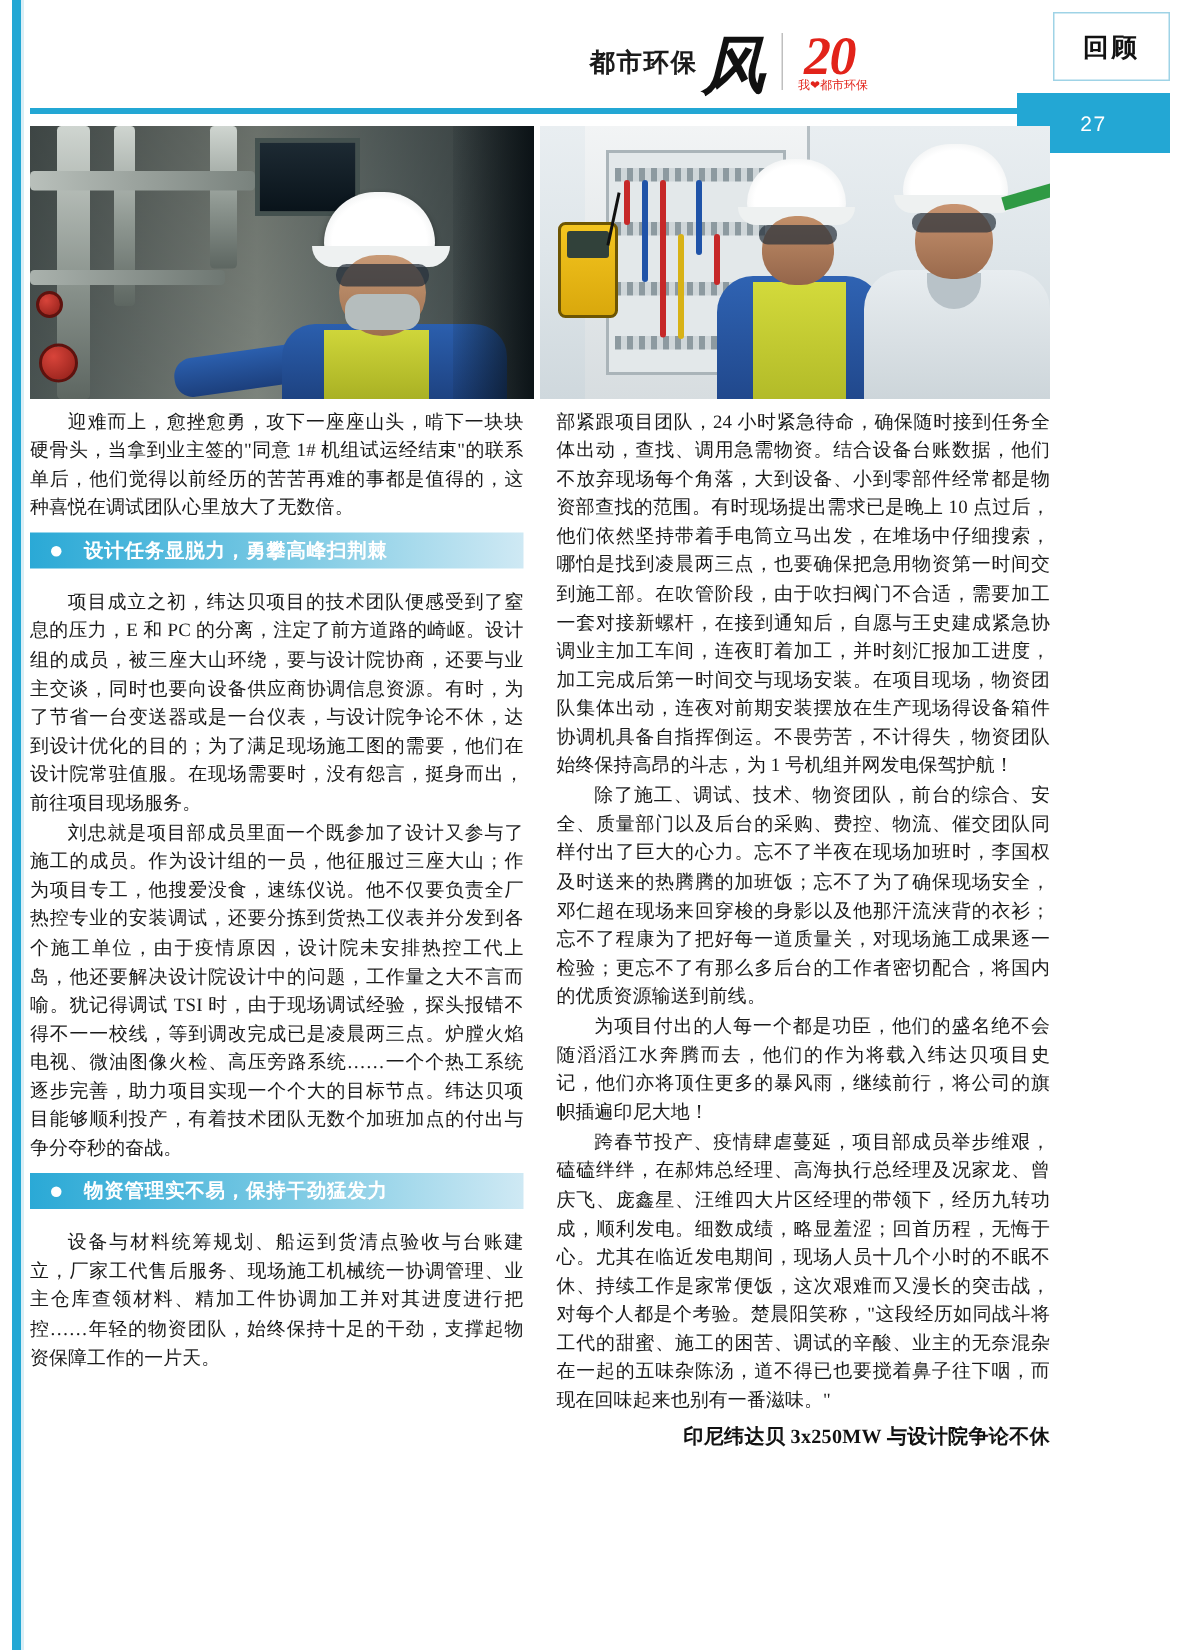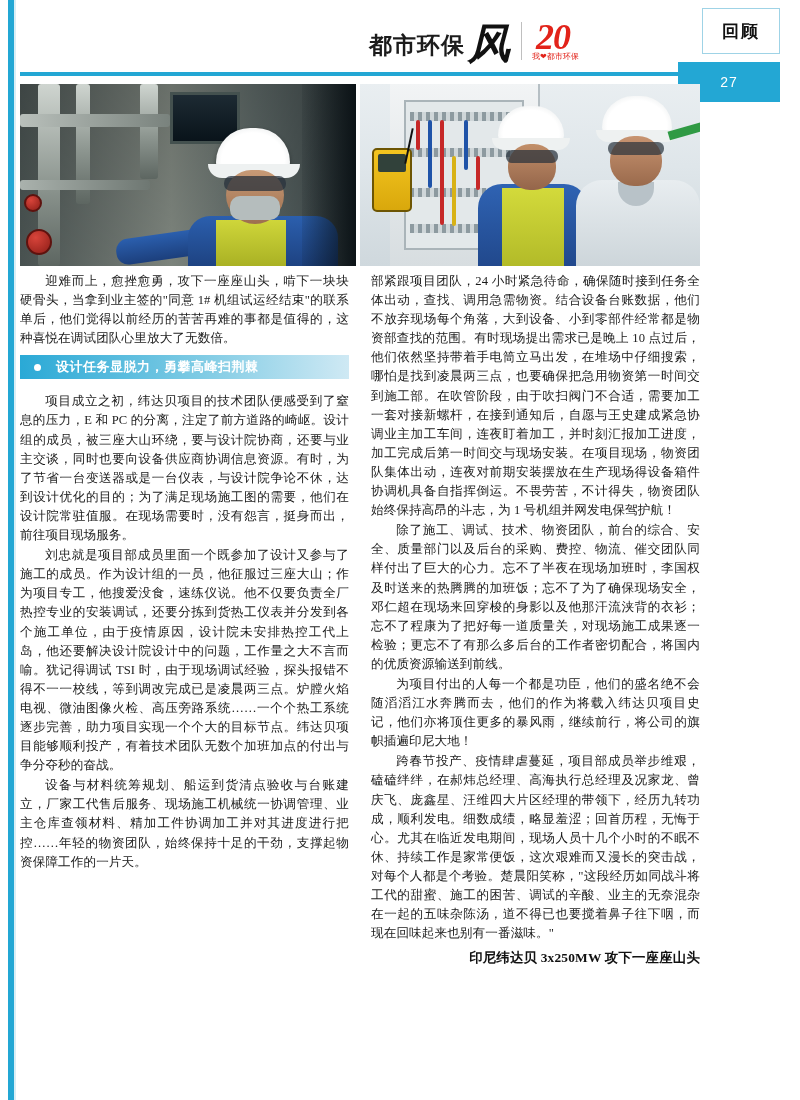--- a/index.html
+++ b/index.html
@@ -33,21 +33,21 @@
   
   .header {
     position: absolute;
     left: 20px; top: 14px;
     width: 760px; height: 56px;
   }
   .brand-cn {
     position: absolute;
     right: 315px; top: 16px;
     font-family: "Liberation Serif", serif;
-    font-size: 23px;
+    font-size: 17px;
     font-weight: bold;
     letter-spacing: 1px;
     color: #1b1b1b;
   }
   .brand-glyph {
     position: absolute;
     right: 270px; top: 2px;
     font-family: "Liberation Serif", serif;
     font-size: 42px;
     font-style: italic;
@@ -466,26 +466,31 @@
 
       <div class="sec-head">
         <div class="bar"></div>
         <div class="dot"></div>
         <div class="txt">设计任务显脱力，勇攀高峰扫荆棘</div>
       </div>
 
       <p class="para">项目成立之初，纬达贝项目的技术团队便感受到了窒息的压力，E 和 PC 的分离，注定了前方道路的崎岖。设计组的成员，被三座大山环绕，要与设计院协商，还要与业主交谈，同时也要向设备供应商协调信息资源。有时，为了节省一台变送器或是一台仪表，与设计院争论不休，达到设计优化的目的；为了满足现场施工图的需要，他们在设计院常驻值服。在现场需要时，没有怨言，挺身而出，前往项目现场服务。</p>
       <p class="para">刘忠就是项目部成员里面一个既参加了设计又参与了施工的成员。作为设计组的一员，他征服过三座大山；作为项目专工，他搜爱没食，速练仪说。他不仅要负责全厂热控专业的安装调试，还要分拣到货热工仪表并分发到各个施工单位，由于疫情原因，设计院未安排热控工代上岛，他还要解决设计院设计中的问题，工作量之大不言而喻。犹记得调试 TSI 时，由于现场调试经验，探头报错不得不一一校线，等到调改完成已是凌晨两三点。炉膛火焰电视、微油图像火检、高压旁路系统……一个个热工系统逐步完善，助力项目实现一个个大的目标节点。纬达贝项目能够顺利投产，有着技术团队无数个加班加点的付出与争分夺秒的奋战。</p>
 
+      <div class="sec-head">
+        <div class="bar"></div>
+        <div class="dot"></div>
+        <div class="txt">物资管理实不易，保持干劲猛发力</div>
+      </div>
 
       <p class="para">设备与材料统筹规划、船运到货清点验收与台账建立，厂家工代售后服务、现场施工机械统一协调管理、业主仓库查领材料、精加工件协调加工并对其进度进行把控……年轻的物资团队，始终保持十足的干劲，支撑起物资保障工作的一片天。</p>
     </div>
 
     <div class="col">
       <p class="para noindent">部紧跟项目团队，24 小时紧急待命，确保随时接到任务全体出动，查找、调用急需物资。结合设备台账数据，他们不放弃现场每个角落，大到设备、小到零部件经常都是物资部查找的范围。有时现场提出需求已是晚上 10 点过后，他们依然坚持带着手电筒立马出发，在堆场中仔细搜索，哪怕是找到凌晨两三点，也要确保把急用物资第一时间交到施工部。在吹管阶段，由于吹扫阀门不合适，需要加工一套对接新螺杆，在接到通知后，自愿与王史建成紧急协调业主加工车间，连夜盯着加工，并时刻汇报加工进度，加工完成后第一时间交与现场安装。在项目现场，物资团队集体出动，连夜对前期安装摆放在生产现场得设备箱件协调机具备自指挥倒运。不畏劳苦，不计得失，物资团队始终保持高昂的斗志，为 1 号机组并网发电保驾护航！</p>
       <p class="para">除了施工、调试、技术、物资团队，前台的综合、安全、质量部门以及后台的采购、费控、物流、催交团队同样付出了巨大的心力。忘不了半夜在现场加班时，李国权及时送来的热腾腾的加班饭；忘不了为了确保现场安全，邓仁超在现场来回穿梭的身影以及他那汗流浃背的衣衫；忘不了程康为了把好每一道质量关，对现场施工成果逐一检验；更忘不了有那么多后台的工作者密切配合，将国内的优质资源输送到前线。</p>
       <p class="para">为项目付出的人每一个都是功臣，他们的盛名绝不会随滔滔江水奔腾而去，他们的作为将载入纬达贝项目史记，他们亦将顶住更多的暴风雨，继续前行，将公司的旗帜插遍印尼大地！</p>
       <p class="para">跨春节投产、疫情肆虐蔓延，项目部成员举步维艰，磕磕绊绊，在郝炜总经理、高海执行总经理及况家龙、曾庆飞、庞鑫星、汪维四大片区经理的带领下，经历九转功成，顺利发电。细数成绩，略显羞涩；回首历程，无悔于心。尤其在临近发电期间，现场人员十几个小时的不眠不休、持续工作是家常便饭，这次艰难而又漫长的突击战，对每个人都是个考验。楚晨阳笑称，"这段经历如同战斗将工代的甜蜜、施工的困苦、调试的辛酸、业主的无奈混杂在一起的五味杂陈汤，道不得已也要搅着鼻子往下咽，而现在回味起来也别有一番滋味。"</p>
-      <div class="endline">印尼纬达贝 3x250MW 攻下一座座山头</div>
+      <div class="endline">印尼纬达贝 3x250MW 与设计院争论不休</div>
     </div>
 
   </div>
 </div>
 
 </body></html>

